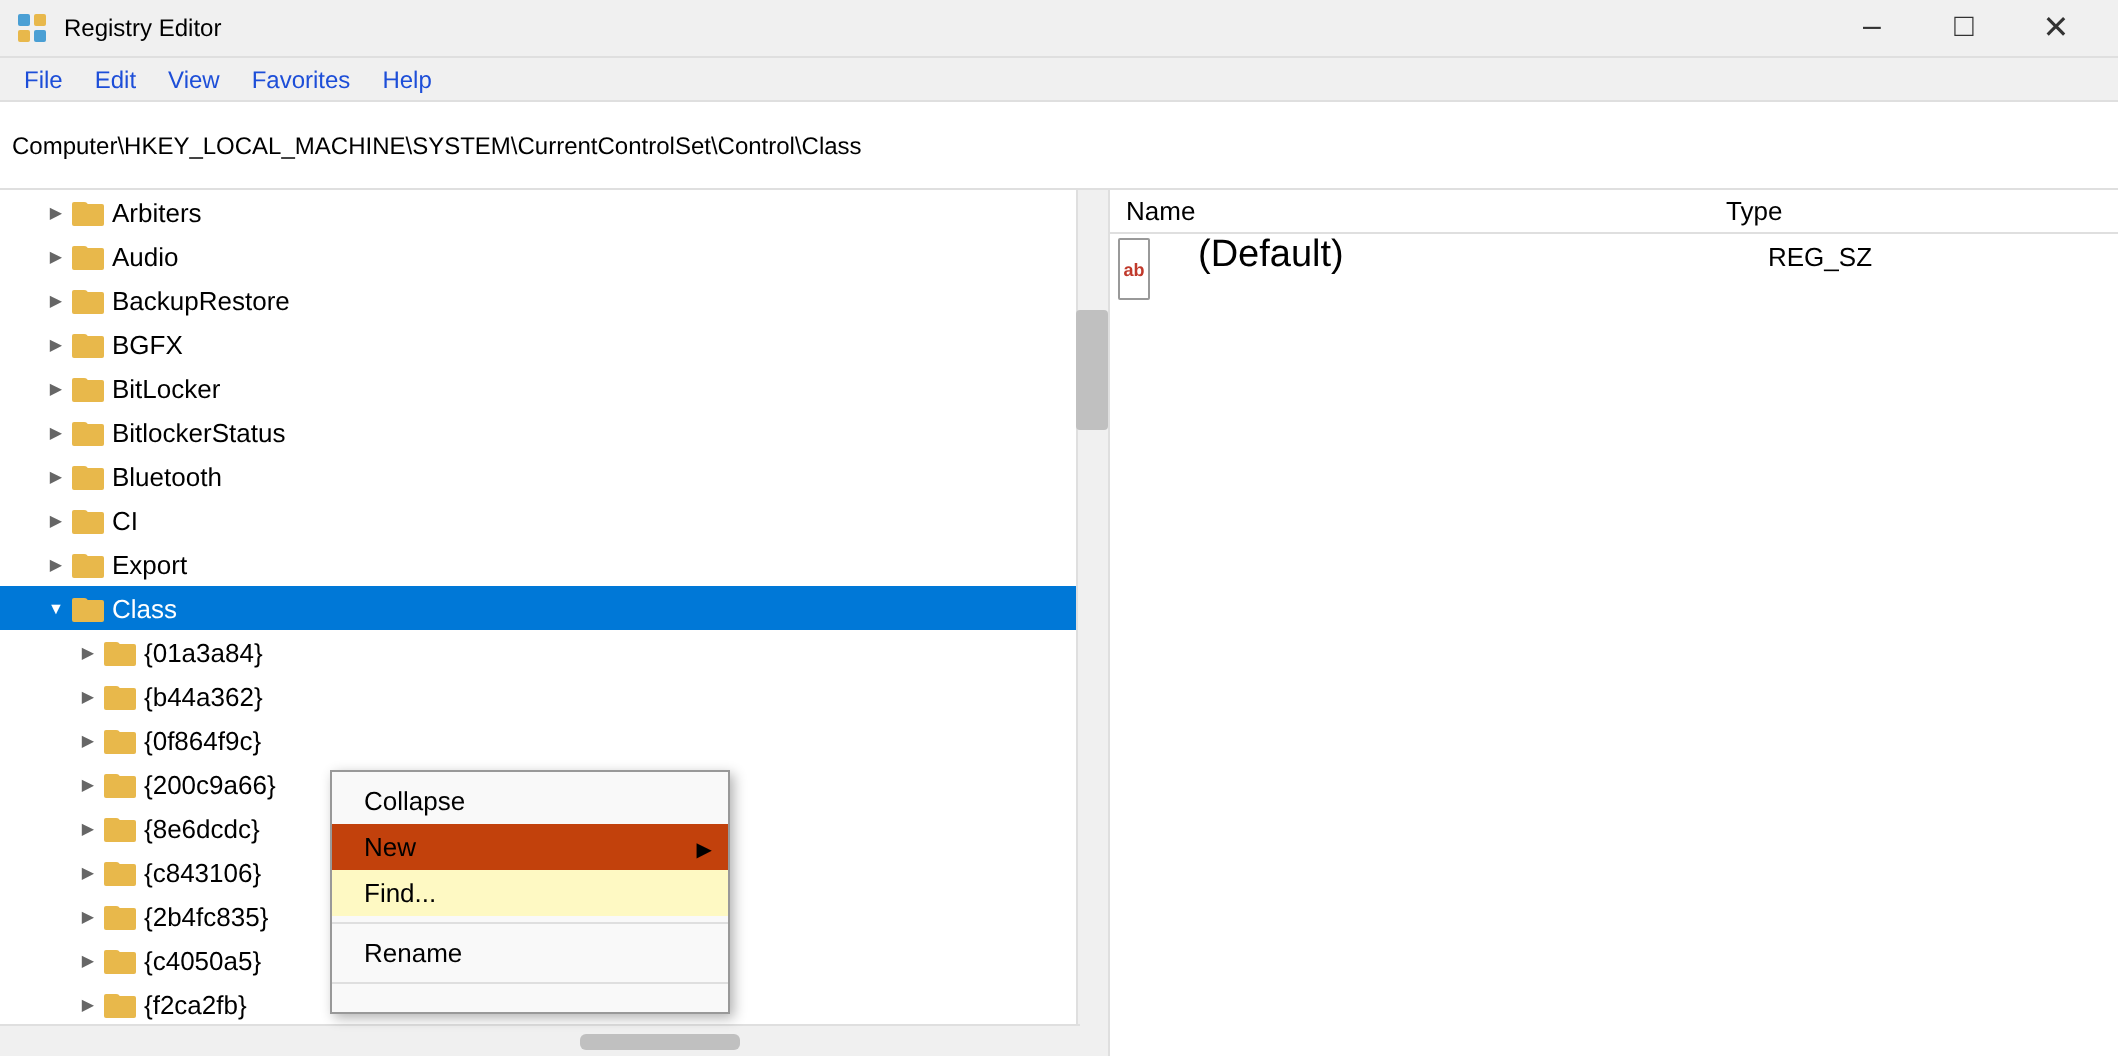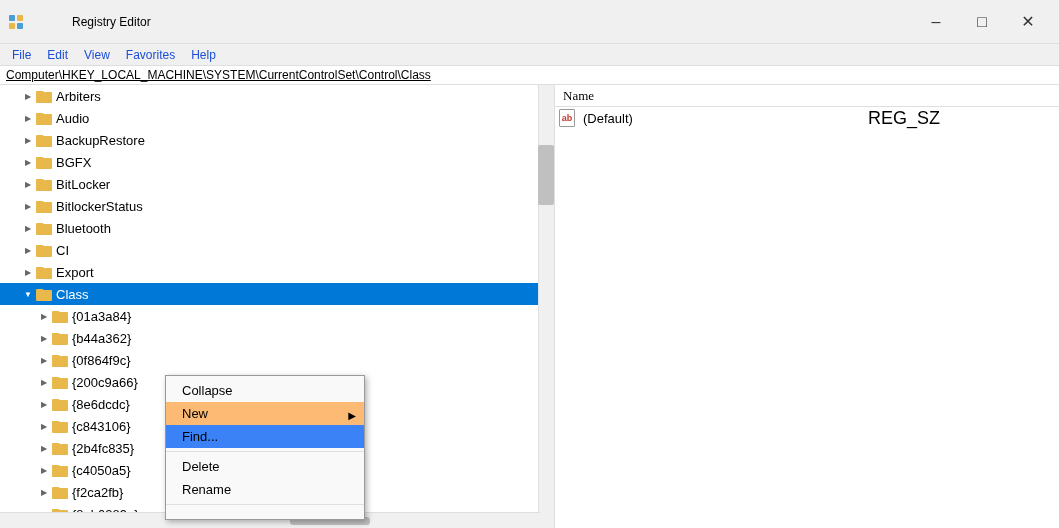--- a/index.html
+++ b/index.html
@@ -10,25 +10,24 @@
       width: 1059px;
       height: 528px;
       overflow: hidden;
     }
 
     
     .title-bar {
       display: flex;
       align-items: center;
       background: #f0f0f0;
-      height: 44px;
+      height: 29px;
       padding: 0 8px;
       border-bottom: 1px solid #dfdfdf;
       user-select: none;
-      gap: 40px;
     }
     .title-bar-icon {
       width: 16px;
       height: 16px;
       margin-right: 8px;
       flex-shrink: 0;
     }
     .title-bar-text {
       flex: 1;
       font-size: 12px;
@@ -64,26 +63,25 @@
       padding: 2px 8px;
       font-size: 12px;
       cursor: pointer;
       color: #1d4ed8;
     }
 
     
     .address-bar {
       display: flex;
       align-items: center;
-      height: 19px;
+      height: 44px;
       background: #fff;
       border-bottom: 1px solid #dfdfdf;
       padding: 0 6px;
       font-size: 12px;
-      text-decoration: underline;
     }
     .address-text {
       font-size: 12px;
       color: #000;
     }
 
     
     .main-content {
       display: flex;
       height: calc(528px - 32px - 22px - 26px);
@@ -189,21 +187,20 @@
       align-items: center;
     }
     .right-col {
       display: flex;
       align-items: center;
       height: 22px;
       padding: 0 8px;
       font-size: 13px;
       font-weight: normal;
       color: #000;
-      font-family: Liberation Serif, serif;
     }
     .col-name { width: 300px; }
     .col-type { flex: 1; }
 
     .right-panel-row {
       display: flex;
       align-items: center;
       height: 22px;
       padding: 0 4px;
     }
@@ -219,26 +216,26 @@
     .reg-icon-ab {
       background: #fff;
       border: 1px solid #999;
       font-size: 9px;
       font-weight: bold;
       color: #c0392b;
       display: flex;
       align-items: center;
       justify-content: center;
       width: 16px;
-      height: 18px;
+      height: 31px;
       border-radius: 1px;
     }
 
-    .reg-name { width: 285px; font-size: 13px; }
-    .reg-type { flex: 1; font-size: 18px; }
+    .reg-name { width: 285px; font-size: 19px; margin-left: 16px; }
+    .reg-type { flex: 1; font-size: 13px; }
 
     
     .context-menu {
       position: absolute;
       top: 290px;
       left: 165px;
       width: 200px;
       background: #f9f9f9;
       border: 1px solid #999;
       box-shadow: 2px 2px 6px rgba(0,0,0,0.3);
@@ -246,34 +243,34 @@
       padding: 3px 0;
     }
     .ctx-item {
       display: flex;
       align-items: flex-end;
       padding: 4px 16px;
       font-size: 13px;
       cursor: pointer;
       position: relative;
     }
-    .ctx-item.highlighted { background: #3b82f6; }
+    .ctx-item.highlighted { background: #fef9c3; }
     .ctx-separator {
       height: 1px;
       background: #dfdfdf;
       margin: 3px 0;
     }
     .ctx-arrow {
       position: absolute;
       right: 8px;
       font-size: 10px;
     }
 
     
-    .ctx-item.new-item { background: #fdba74; }
+    .ctx-item.new-item { background: #c2410c; }
 
     .tree-indent-1 { padding-left: 20px; }
     .tree-indent-2 { padding-left: 36px; }
   </style>
 </head>
 <body>
 
 <div class="title-bar">
   <div class="title-bar-icon">
     <svg width="16" height="16" viewBox="0 0 16 16">
@@ -438,35 +435,33 @@
       <div class="ctx-item new-item">
         <span>New</span>
         <span class="ctx-arrow">▶</span>
       </div>
       <div class="ctx-item highlighted">
         <span>Find...</span>
         <span style="position:absolute;right:20px;font-size:11px;color:#555;"></span>
       </div>
       <div class="ctx-separator"></div>
       <div class="ctx-item">
-        <span>Delete</span>
-      </div>
-      <div class="ctx-item">
         <span>Rename</span>
       </div>
       <div class="ctx-separator"></div>
       <div class="ctx-item">
         
       </div>
     </div>
   </div>
 
   <div class="right-panel">
     <div class="right-panel-header">
       <div class="right-col col-name">Name</div>
+      <div class="right-col col-type">Type</div>
     </div>
 
     <div class="right-panel-row">
       <span class="reg-icon">
         <span class="reg-icon-ab">ab</span>
       </span>
       <span class="reg-name">(Default)</span>
       <span class="reg-type">REG_SZ</span>
     </div>
 

